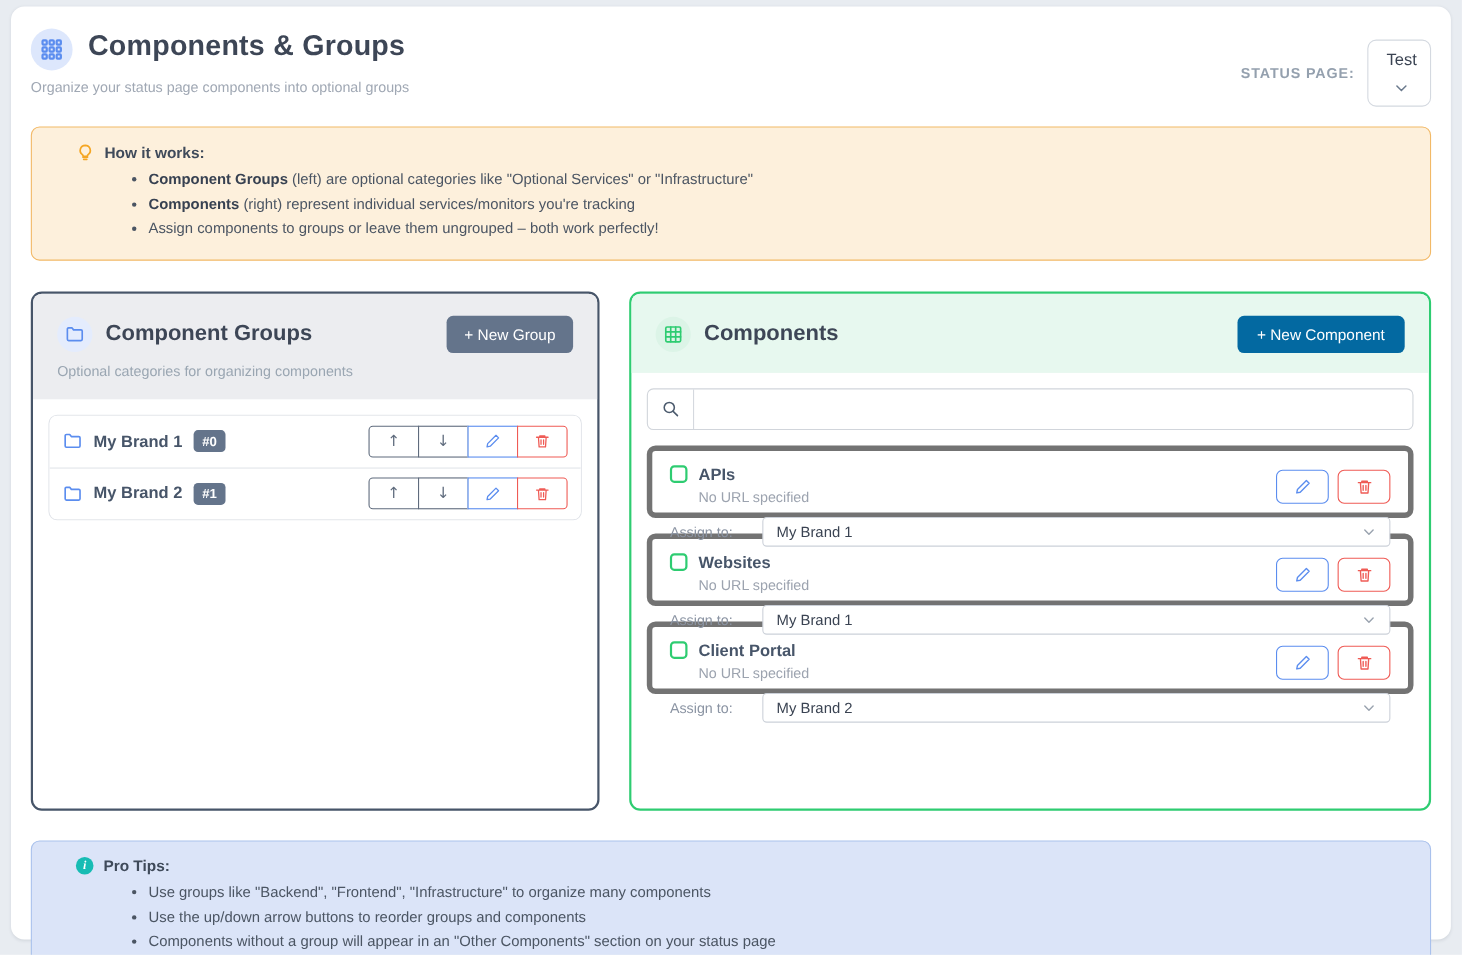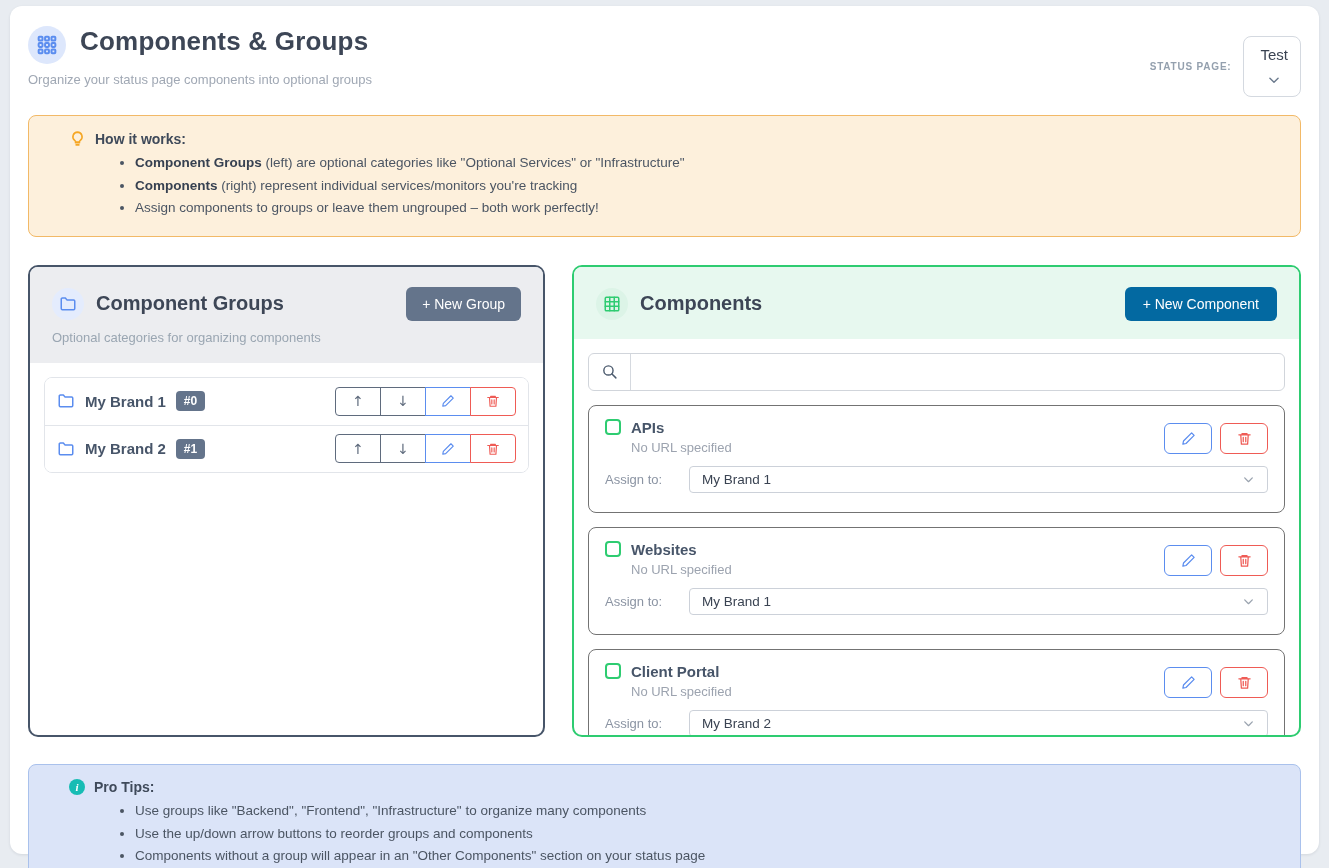--- a/index.html
+++ b/index.html
@@ -21,21 +21,21 @@
   
   .page-header { display: flex; justify-content: space-between; align-items: flex-start; }
   .ph-left .title-row { display: flex; align-items: flex-start; gap: 14px; }
   .app-icon-circle {
     width: 38px; height: 38px; border-radius: 50%;
     background: #dde7fc; display: flex; align-items: center; justify-content: center;
   }
   .page-title { font-size: 26px; font-weight: 600; color: #3d4656; letter-spacing: .2px; }
   .page-subtitle { margin-top: 8px; font-size: 13px; color: #a0a8b4; }
   .status-picker { display: flex; align-items: center; gap: 12px; margin-top: 10px; }
-  .status-label { font-size: 10px; letter-spacing: .8px; color: #94a0ae; font-weight: 600; }
+  .status-label { font-size: 13px; letter-spacing: .8px; color: #94a0ae; font-weight: 600; }
   .status-select {
     display: flex; align-items: center; gap: 10px;
     border: 1px solid #d4d9e0; border-radius: 8px; background: #fff;
     padding: 9px 12px 9px 16px; cursor: pointer; flex-direction: column;
   }
   .status-select .val { font-size: 15px; color: #3a4352; font-weight: 500; }
 
   
   .callout { border-radius: 8px; padding: 14px 40px; margin-top: 18px; }
   .callout.works { background: #fdf0dc; border: 1px solid #f2b967; }
@@ -98,21 +98,21 @@
   
   .search-bar { display: flex; align-items: stretch; border: 1px solid #d1d5db; border-radius: 6px; height: 38px; background: #fff; }
   .search-addon { width: 42px; display: flex; align-items: center; justify-content: center; border-right: 1px solid #d5d9df; }
   .search-bar input {
     flex: 1; border: none; outline: none; padding: 0 14px; font-size: 15px; color: #3a4352;
     font-family: "Liberation Sans", sans-serif; border-radius: 0 6px 6px 0;
   }
   .search-bar input::placeholder { color: #b9c0ca; }
 
   
-  .component-card { border: 1px solid #737373; border-radius: 8px; background: #fff; margin-top: 14px; padding: 13px 16px 12px; height: 108px; }
+  .component-card { border: 5px solid #737373; border-radius: 8px; background: #fff; margin-top: 14px; padding: 13px 16px 12px; height: 66px; }
   .cc-top { display: flex; justify-content: space-between; align-items: flex-start; }
   .cc-left .name-row { display: flex; align-items: center; gap: 10px; }
   .cc-checkbox { width: 16px; height: 16px; border: 2px solid #2ecc71; border-radius: 4px; background: #fff; }
   .cc-name { font-size: 15px; font-weight: 700; color: #475569; }
   .cc-url { margin: 4px 0 0 26px; font-size: 13px; color: #9ca3af; }
   .cc-actions { display: flex; gap: 8px; margin-top: 4px; }
   .icon-btn {
     width: 48px; height: 31px; border-radius: 6px; background: #fff; cursor: pointer;
     display: flex; align-items: center; justify-content: center;
   }

